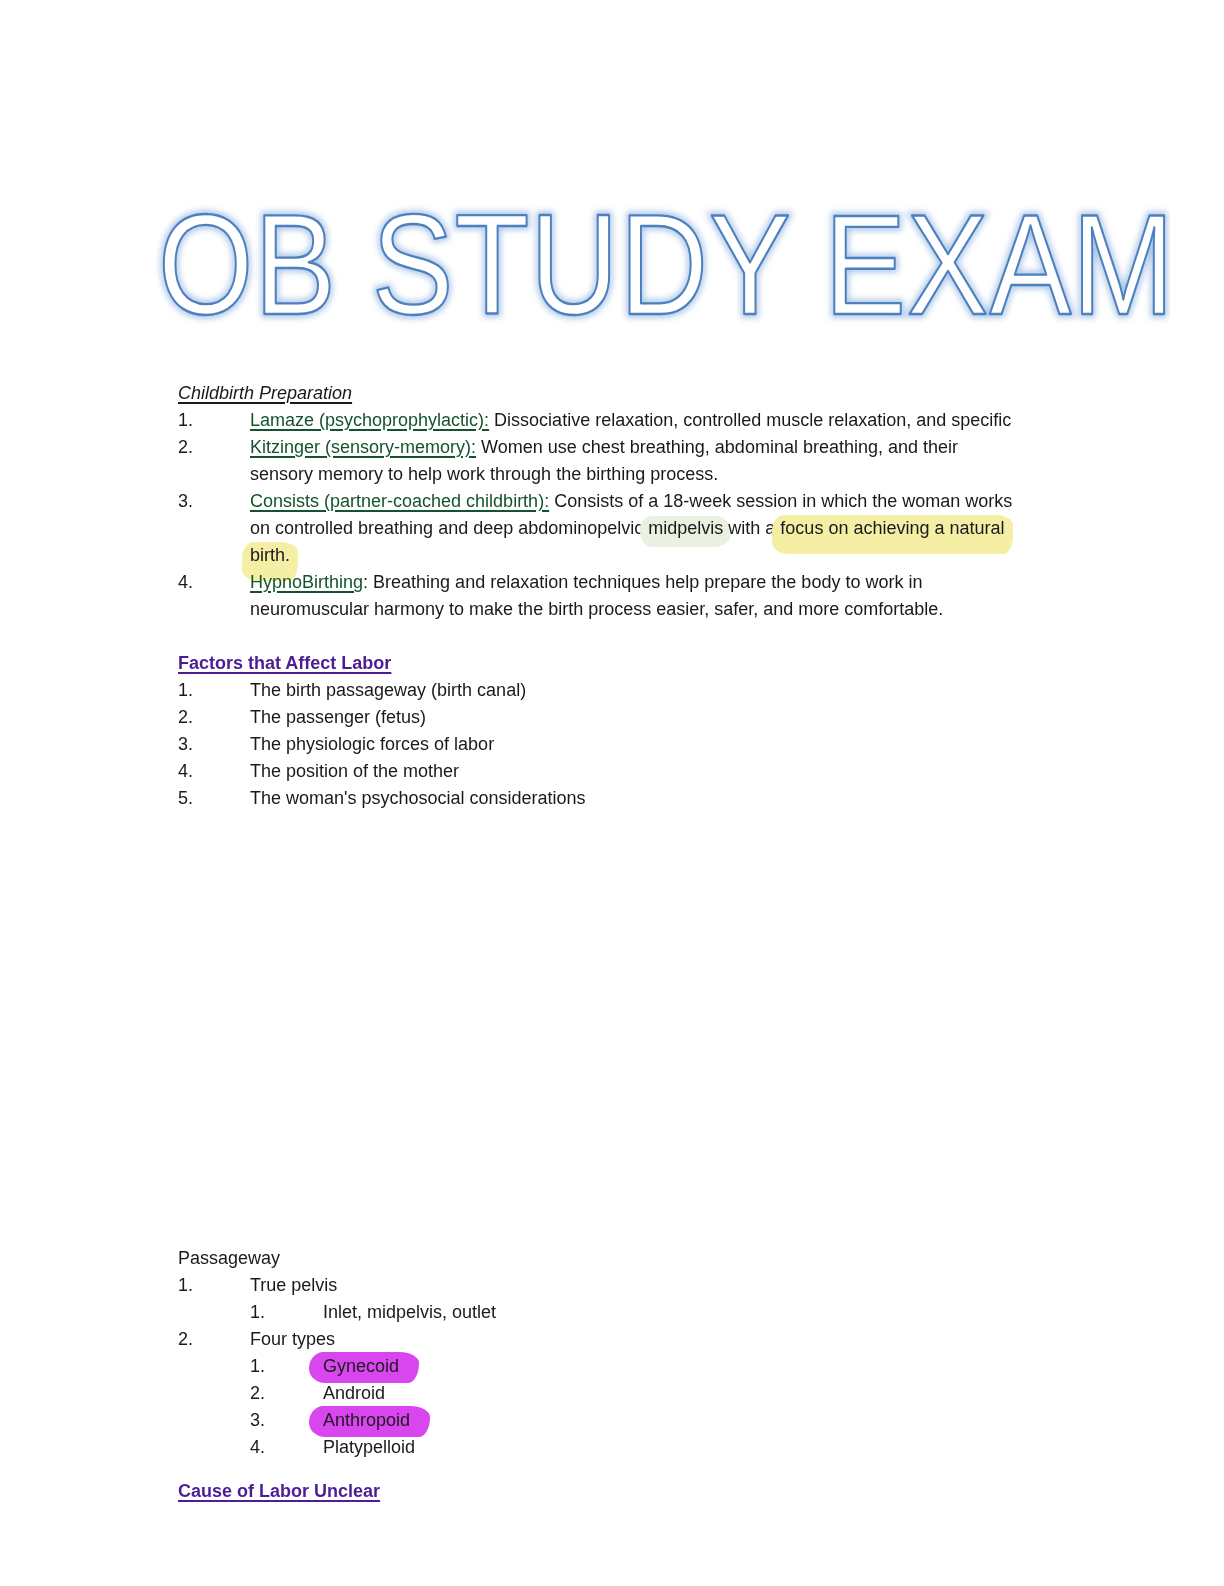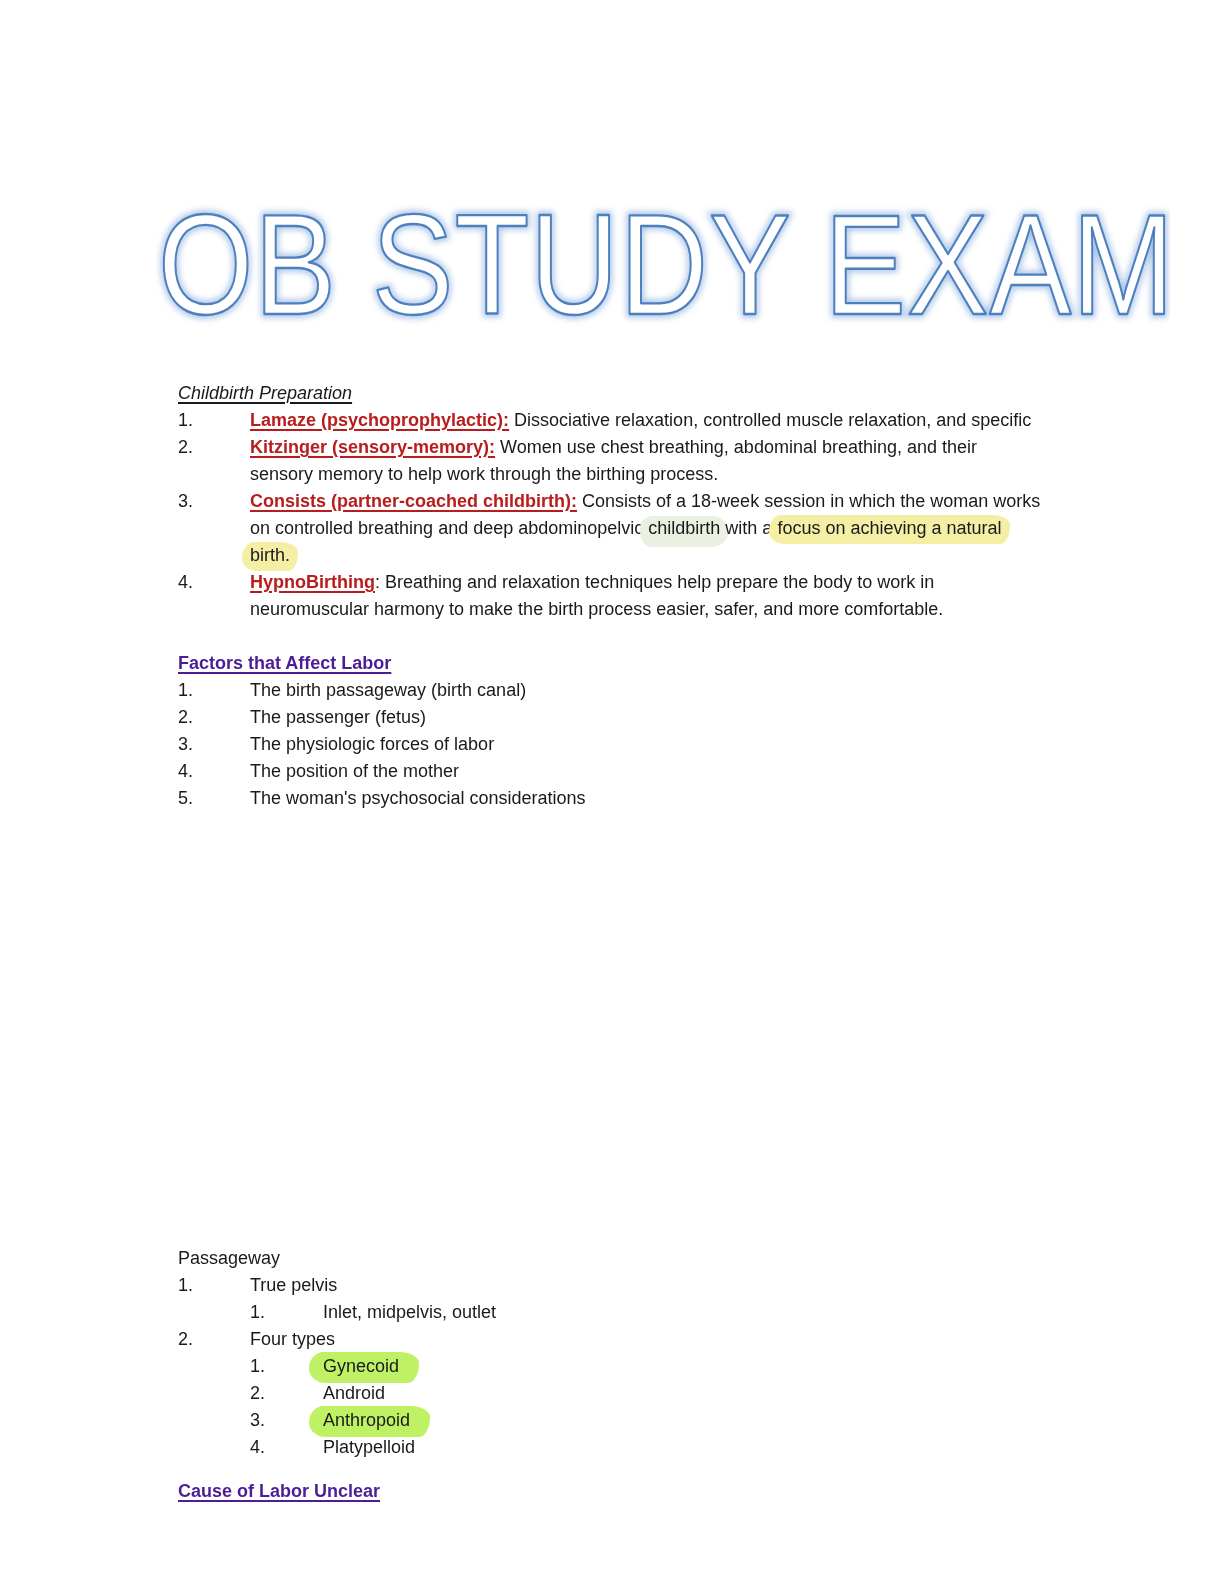--- a/index.html
+++ b/index.html
@@ -67,42 +67,42 @@
     text-underline-offset: 3px;
   }
 
   .li { display: flex; align-items: flex-start; }
   .li .num { flex: 0 0 72px; }
   .li .bd  { flex: 0 1 auto; white-space: nowrap; }
   .li.sub  { padding-left: 72px; }
   .li.sub .num { flex: 0 0 73px; }
 
   .red-term {
-    color: #b91c1c;
-    font-weight: bold;
+    color: #14532d;
+    font-weight: normal;
     text-decoration: underline;
     text-decoration-thickness: 2px;
     text-underline-offset: 3px;
   }
 
   
   .hl-y {
     background: #f5efa6;
-    padding: 3px 8px 6px 8px;
+    padding: 3px 8px 16px 8px;
     margin: 0 -8px;
     border-radius: 12px 18px 10px 16px / 16px 10px 18px 12px;
   }
   .hl-g {
     background: #eaf0e2;
     padding: 2px 8px 9px 8px;
     margin: 0 -8px;
     border-radius: 14px 16px 18px 12px / 12px 18px 14px 16px;
   }
   .hl-pill {
-    background: #bef264;
+    background: #d946ef;
     padding: 4px 20px 7px 14px;
     margin: 12px -20px 0 -14px;
     border-radius: 16px 22px 12px 18px / 18px 12px 22px 16px;
   }
 
   .spacer-line { height: 27px; }
   .spacer-big  { height: 433px; }
   .spacer-sm   { height: 17px; }
 </style>
 </head>
@@ -126,21 +126,21 @@
       <span class="bd"><span class="red-term">Lamaze (psychoprophylactic):</span><span> Dissociative relaxation, controlled muscle relaxation, and specific</span><br></span>
     </div>
 
     <div class="li">
       <span class="num">2.</span>
       <span class="bd"><span class="red-term">Kitzinger (sensory-memory):</span><span> Women use chest breathing, abdominal breathing, and their</span><br><span>sensory memory to help work through the birthing process.</span></span>
     </div>
 
     <div class="li">
       <span class="num">3.</span>
-      <span class="bd"><span class="red-term">Consists (partner-coached childbirth):</span><span> Consists of a 18-week session in which the woman works</span><br><span>on controlled breathing and deep abdominopelvic </span><span class="hl-g">childbirth</span><span> with a </span><span class="hl-y">focus on achieving a natural</span><br><span class="hl-y">birth.</span></span>
+      <span class="bd"><span class="red-term">Consists (partner-coached childbirth):</span><span> Consists of a 18-week session in which the woman works</span><br><span>on controlled breathing and deep abdominopelvic </span><span class="hl-g">midpelvis</span><span> with a </span><span class="hl-y">focus on achieving a natural</span><br><span class="hl-y">birth.</span></span>
     </div>
 
     <div class="li">
       <span class="num">4.</span>
       <span class="bd"><span class="red-term">HypnoBirthing</span><span>: Breathing and relaxation techniques help prepare the body to work in</span><br><span>neuromuscular harmony to make the birth process easier, safer, and more comfortable.</span></span>
     </div>
 
     <div class="spacer-line"></div>
 
     <div class="line h-red">Factors that Affect Labor</div>

